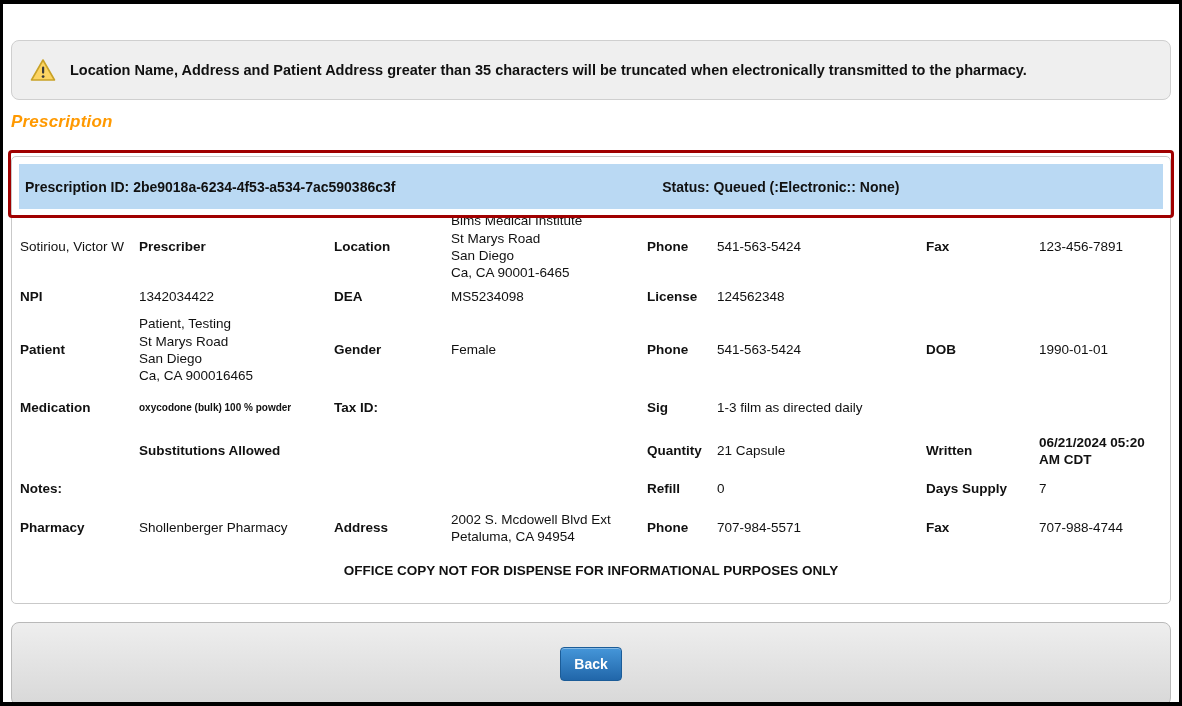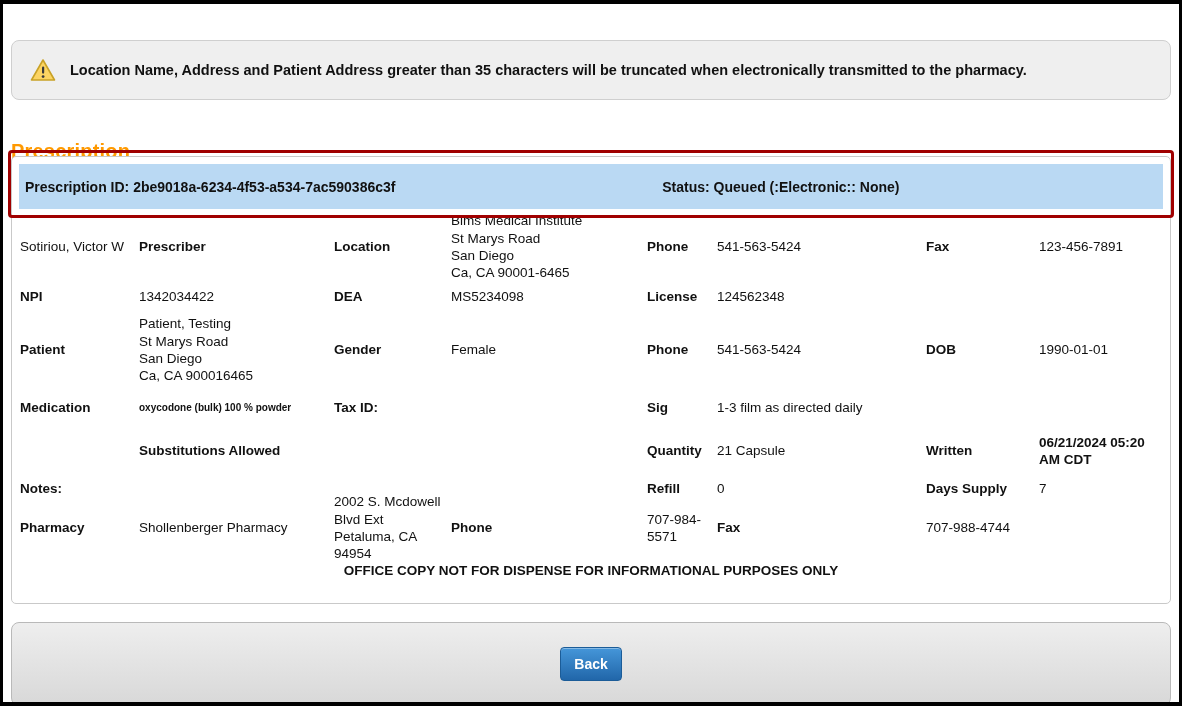--- a/index.html
+++ b/index.html
@@ -33,24 +33,25 @@
   .banner-text {
     font-size: 14.5px;
     font-weight: bold;
     color: #111;
   }
   .warn-icon { width: 26px; height: 24px; flex: 0 0 auto; }
 
   
   .section-title {
     position: absolute;
-    left: 8px; top: 136px;
-    font-size: 20px;
+    left: 8px; top: 108px;
+    font-size: 17px;
     font-weight: bold;
     letter-spacing: 0.2px;
+    font-style: italic;
   }
 
   
   .card {
     position: absolute;
     left: 8px; right: 8px; top: 152px;
     height: 448px;
     background: #fff;
     border: 1px solid #c9c9c9;
     border-radius: 5px;
@@ -207,20 +208,21 @@
         <div class="cell label">Notes:</div>
         <div class="cell value"></div>
         <div class="cell value"></div>
         <div class="cell value"></div>
         <div class="cell label">Refill</div>
         <div class="cell value">0</div>
         <div class="cell label">Days Supply</div>
         <div class="cell value">7</div>
         <div class="cell label">Pharmacy</div>
         <div class="cell value">Shollenberger Pharmacy</div>
+        <div class="cell label">Address</div>
         <div class="cell value">2002 S. Mcdowell Blvd Ext
 Petaluma, CA 94954</div>
         <div class="cell label">Phone</div>
         <div class="cell value">707-984-5571</div>
         <div class="cell label">Fax</div>
         <div class="cell value">707-988-4744</div>
       </div>
 
     <div class="office-note">OFFICE COPY NOT FOR DISPENSE FOR INFORMATIONAL PURPOSES ONLY</div>
   </div>

